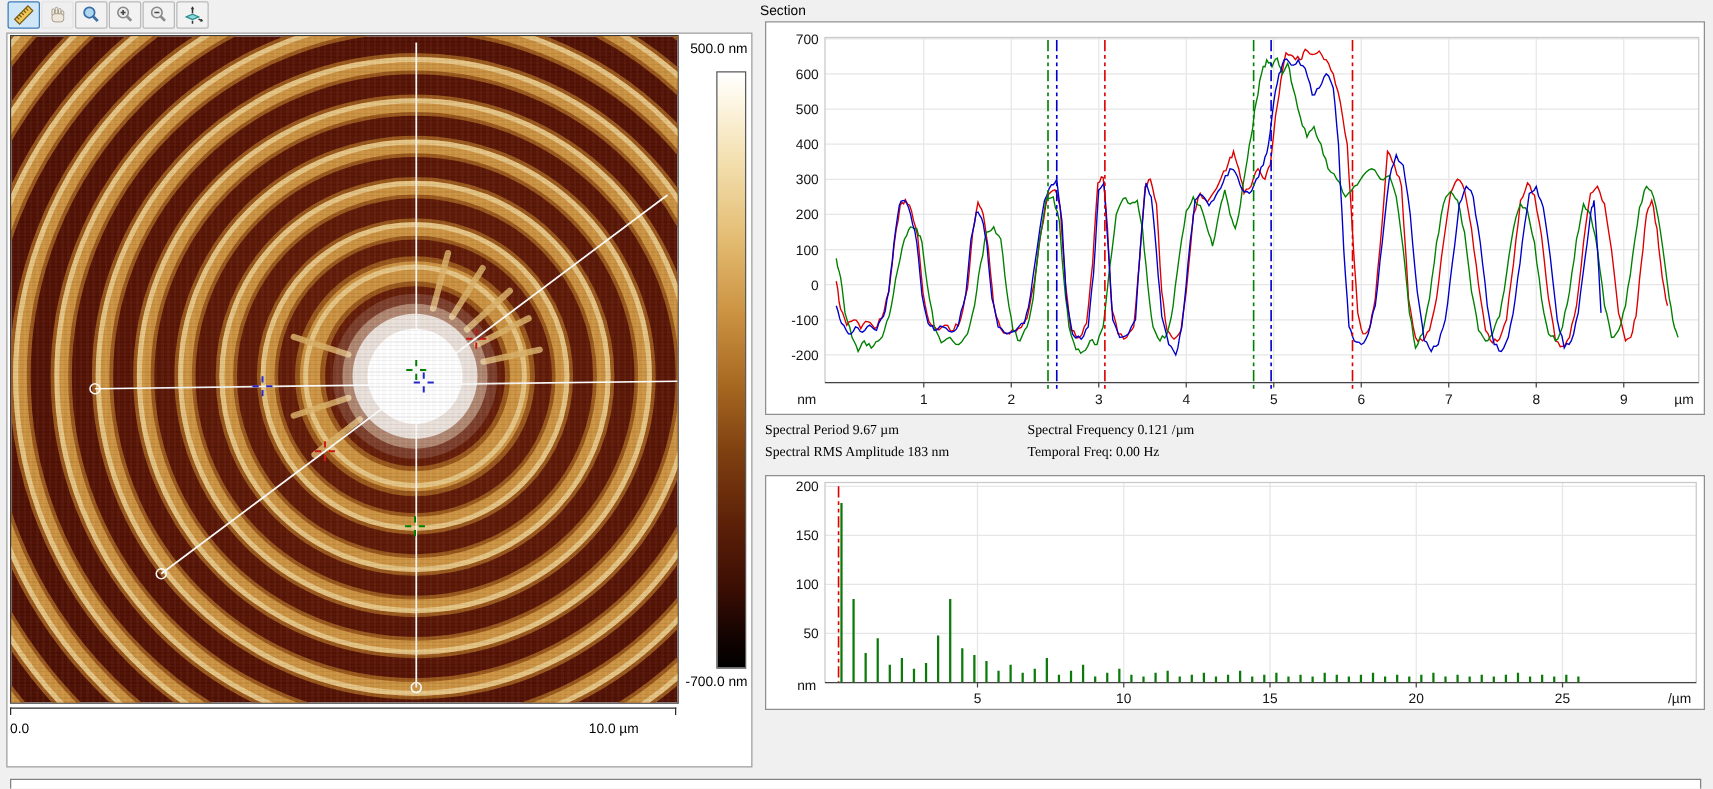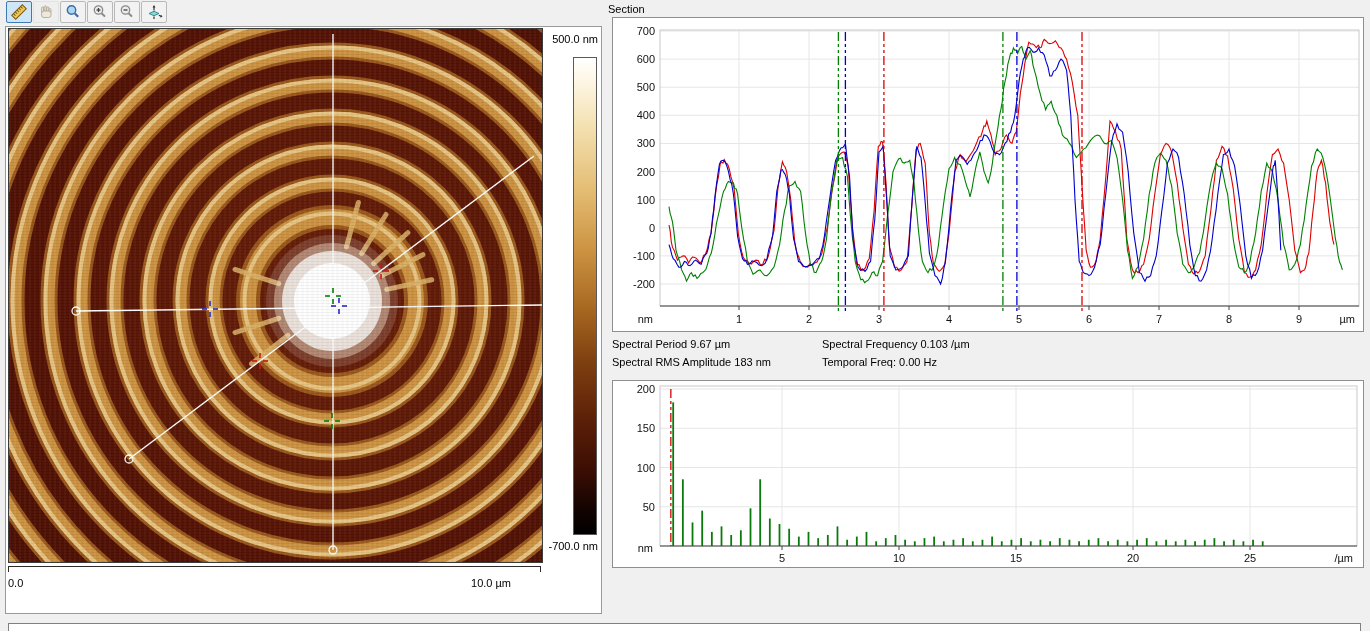--- a/index.html
+++ b/index.html
@@ -26,21 +26,21 @@
   .bracket{position:absolute;left:8px;top:566px;width:533px;height:6px;
            border-top:1px solid #2b2b2b;border-left:1px solid #2b2b2b;border-right:1px solid #2b2b2b;box-sizing:border-box;}
   .ax-left{position:absolute;left:8px;top:577px;}
   .ax-right{position:absolute;left:441px;top:577px;width:100px;text-align:center;}
   .img-caption{position:absolute;left:8px;top:578px;width:533px;text-align:center;font-size:13px;font-weight:bold;}
   
   .section-title{position:absolute;left:608px;top:3px;}
   .chart-box{position:absolute;background:#ffffff;border:1px solid #8f8f8f;box-sizing:border-box;}
   #sectionBox{left:612px;top:17px;width:752px;height:315px;}
   #spectrumBox{left:612px;top:380px;width:752px;height:188px;}
-  .stat{position:absolute;white-space:nowrap;}
+  .stat{position:absolute;white-space:nowrap;font-family:Liberation Serif, serif;}
   #stat-period{left:612px;top:338px;}
   #stat-freq{left:822px;top:338px;}
   #stat-rms{left:612px;top:356px;}
   #stat-temp{left:822px;top:356px;}
   .bottom-strip{position:absolute;left:8px;top:623px;width:1353px;height:12px;background:#ffffff;
                 border:1px solid #808080;box-sizing:border-box;}
   svg{display:block;}
   text{font-family:"Liberation Sans",sans-serif;}
 </style>
 </head>
@@ -283,21 +283,21 @@
         <line x1="336" y1="288" x2="336" y2="292" stroke="#444"></line>
         <line x1="406" y1="288" x2="406" y2="292" stroke="#444"></line>
         <line x1="476" y1="288" x2="476" y2="292" stroke="#444"></line>
         <line x1="546" y1="288" x2="546" y2="292" stroke="#444"></line>
         <line x1="616" y1="288" x2="616" y2="292" stroke="#444"></line>
         <line x1="686" y1="288" x2="686" y2="292" stroke="#444"></line>
       </svg>
   </div>
 
   <div class="stat" id="stat-period">Spectral Period 9.67 µm</div>
-  <div class="stat" id="stat-freq">Spectral Frequency 0.103 /µm</div>
+  <div class="stat" id="stat-freq">Spectral Frequency 0.121 /µm</div>
   <div class="stat" id="stat-rms">Spectral RMS Amplitude 183 nm</div>
   <div class="stat" id="stat-temp">Temporal Freq: 0.00 Hz</div>
 
   <div class="chart-box" id="spectrumBox">
     <svg id="spectrumSvg" width="750" height="186">
         <g>
           <line x1="47" y1="125.75" x2="744" y2="125.75" stroke="#e6e6e6"></line>
           <line x1="47" y1="86.5" x2="744" y2="86.5" stroke="#e6e6e6"></line>
           <line x1="47" y1="47.25" x2="744" y2="47.25" stroke="#e6e6e6"></line>
           <line x1="47" y1="8" x2="744" y2="8" stroke="#e6e6e6"></line>

